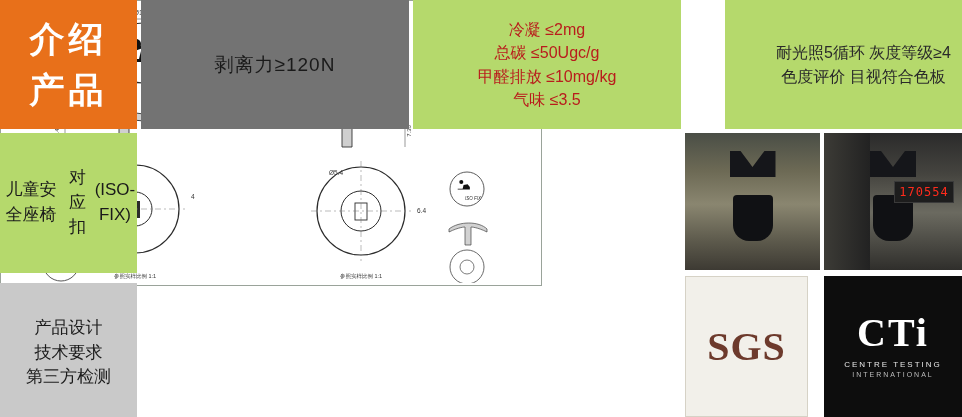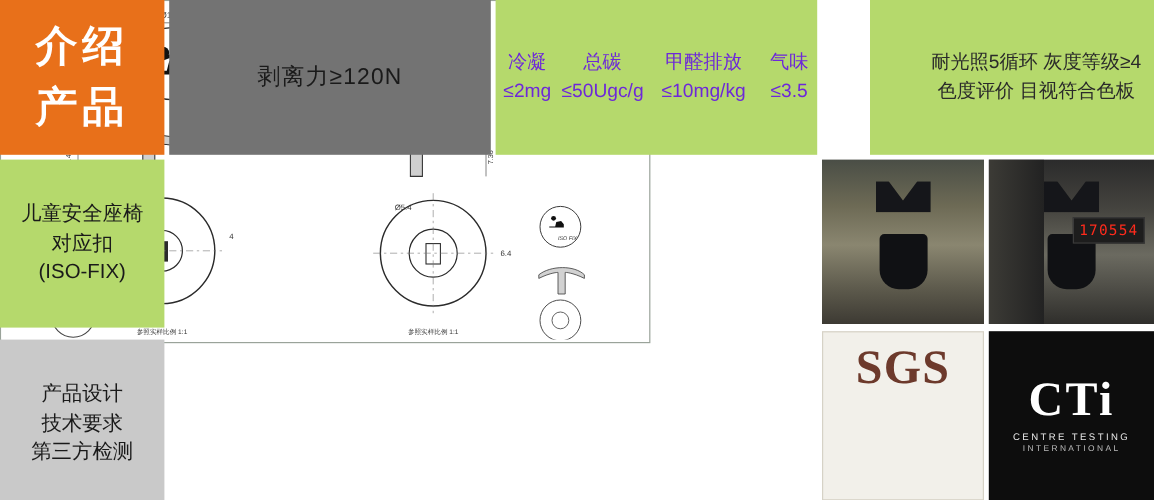--- a/index.html
+++ b/index.html
@@ -43,42 +43,42 @@
     left: 141px; top: 0; width: 268px; height: 129px;
     background: #737373;
     color: #1a1a1a;
     font-size: 19px;
     letter-spacing: 1px;
   }
 
   #emission-block {
     left: 413px; top: 0; width: 268px; height: 129px;
     background: #b5d96c;
-    color: #6d28d9;
+    color: #b91c1c;
     font-size: 16px;
-    flex-direction: row;
+    flex-direction: column;
   }
   #emission-block .line { display: block; }
 
   #light-block {
     left: 725px; top: 0; width: 277px; height: 129px;
     background: #b5d96c;
     color: #2a2a2a;
     font-size: 16px;
     flex-direction: column;
   }
   #light-block .line { display: block; }
 
   
   #isofix-label {
     left: 0; top: 133px; width: 137px; height: 140px;
     background: #b5d96c;
     color: #1a1a1a;
     font-size: 17px;
-    flex-direction: column;
+    flex-direction: row;
   }
   #isofix-label .line { display: block; }
 
   #design-label {
     left: 0; top: 283px; width: 137px; height: 140px;
     background: #c9c9c9;
     color: #1a1a1a;
     font-size: 17px;
     flex-direction: column;
   }
@@ -135,25 +135,25 @@
     align-items: center;
     justify-content: center;
   }
   #photo-tester .panel {
     position: absolute;
     left: 0; top: 0; width: 46px; height: 100%;
     background: linear-gradient(90deg,#3c3b36,#222) ;
   }
 
   #logo-sgs {
-    left: 685px; top: 276px; width: 135px; height: 141px;
+    left: 685px; top: 276px; width: 123px; height: 141px;
     background: #f2f0ea;
     border: 1px solid #d6d2c6;
     display: flex;
-    align-items: flex-start;
+    align-items: center;
     justify-content: center;
   }
   #logo-sgs .sgs-text {
     font-family: "Liberation Serif", serif;
     font-weight: bold;
     font-size: 40px;
     color: #6d3a2c;
     letter-spacing: 1px;
   }
   #logo-cti {

